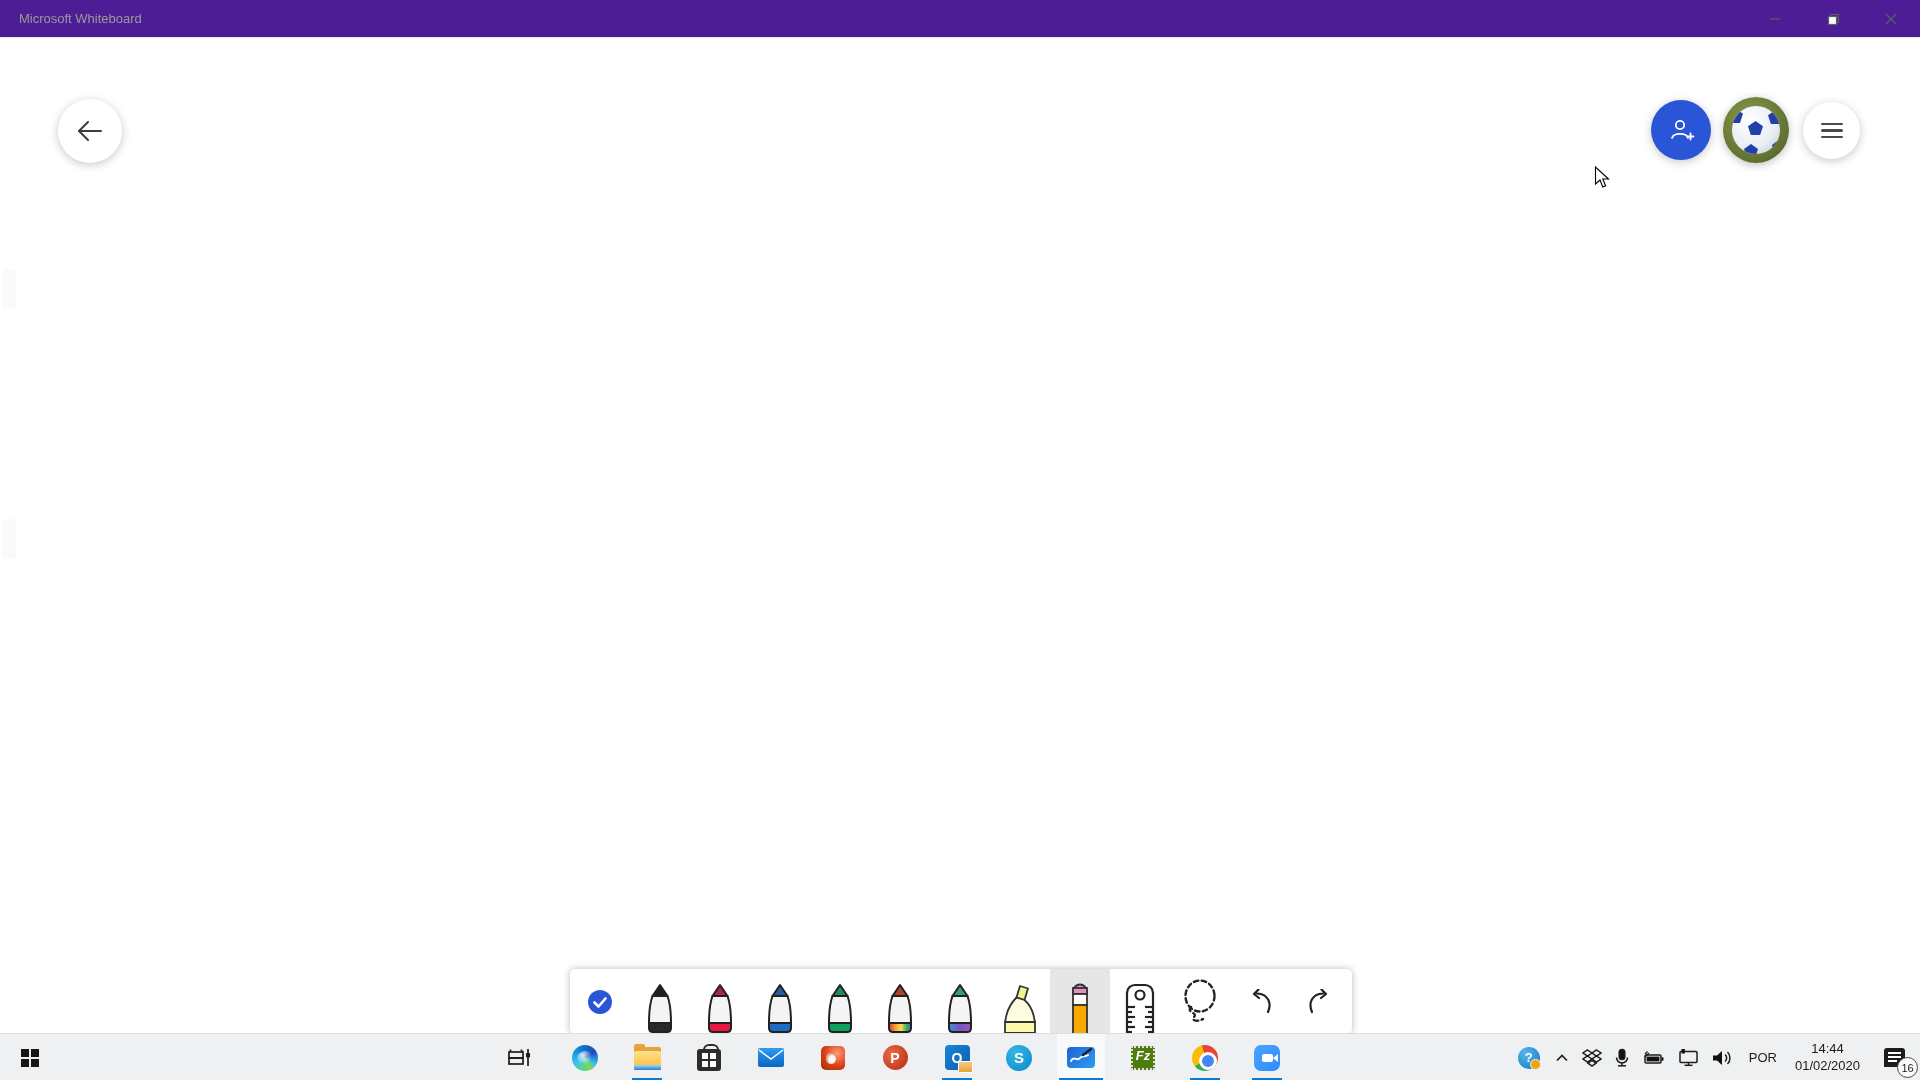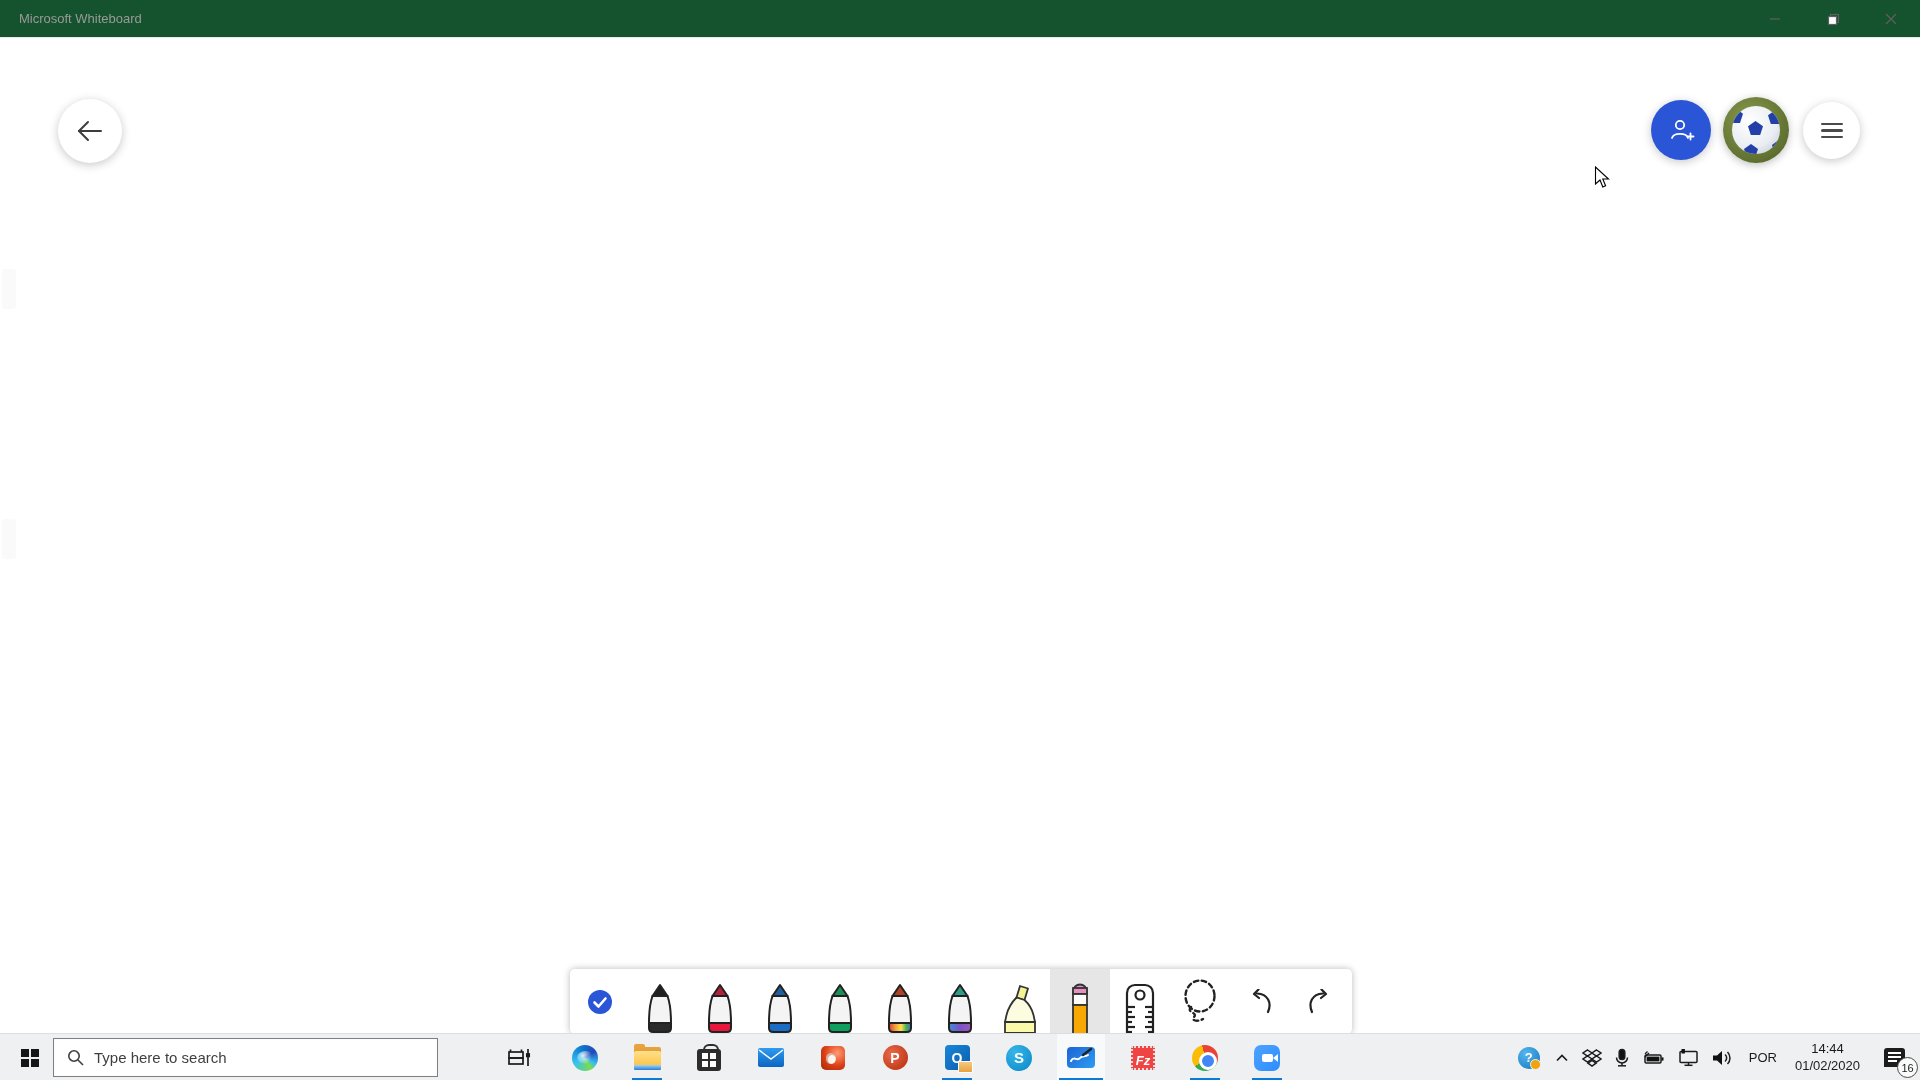--- a/index.html
+++ b/index.html
@@ -1,21 +1,21 @@
 <!DOCTYPE html>
 <html style="--accent: #2b55d7; --underline: #0b7bd7; --taskbar-bg: #eef0f1;"><head>
 <meta charset="utf-8">
 <style>
   * { margin:0; padding:0; box-sizing:border-box; }
   html,body { width:1920px; height:1080px; overflow:hidden; background:#fff;
               font-family:"Liberation Sans", sans-serif; }
 
   
   .titlebar { position:absolute; top:0; left:0; width:1920px; height:38px;
-              background:#14532d; border-bottom:1px solid #e9e9e9; }
+              background:#4c1d95; border-bottom:1px solid #e9e9e9; }
   .titlebar .title { position:absolute; left:19px; top:0; line-height:38px;
               font-size:13px; color:#9a9a9a; }
   .win-controls { position:absolute; right:0; top:0; height:38px; display:flex; }
   .win-btn { width:58px; height:38px; display:flex; align-items:center; justify-content:center; }
   .win-btn svg { stroke:#5f5f5f; fill:none; stroke-width:1.2; }
 
   
   .board-canvas { position:absolute; top:39px; left:0; width:1920px; height:994px; background:#fff; }
   .smudge { position:absolute; background:#888; opacity:.04; border-radius:3px; }
 
@@ -112,23 +112,23 @@
   .ic-outlook { width:25px; height:25px; border-radius:4px;
     background:linear-gradient(135deg,#1a86d9,#0a5dad); color:#fff; font-weight:bold;
     font-size:14px; display:flex; align-items:center; justify-content:center; }
   .ic-outlook::after { content:""; position:absolute; right:-3px; bottom:-3px; width:13px; height:10px;
     background:linear-gradient(#f7c883,#e8a33d); border:1px solid #fff; border-radius:1px; }
   .ic-skype { width:26px; height:26px; border-radius:50%;
     background:radial-gradient(circle at 35% 30%, #35b6e8, #0a87c9); color:#fff; font-weight:bold;
     font-size:15px; display:flex; align-items:center; justify-content:center; }
   .ic-wb { width:28px; height:21px; border-radius:4px;
     background:linear-gradient(135deg,#1f63d6,#2b9cf2); }
-  .ic-fz { width:24px; height:24px; background:#ef4444; border:2px dotted #e9dada;
+  .ic-fz { width:24px; height:24px; background:#4d7c0f; border:2px dotted #e9dada;
     color:#fff; font-weight:bold; font-size:13px; font-style:italic;
-    display:flex; align-items:flex-end; justify-content:center; }
+    display:flex; align-items:flex-start; justify-content:center; }
   .ic-chrome { width:26px; height:26px; border-radius:50%;
     background:conic-gradient(from 110deg, #34a853 0 33%, #fbbc05 33% 66%, #ea4335 66% 100%); }
   .ic-chrome::after { content:""; position:absolute; left:7px; top:7px; width:12px; height:12px;
     background:#4285f4; border:3px solid #fff; border-radius:50%; }
   .ic-zoom { width:26px; height:26px; border-radius:7px;
     background:linear-gradient(135deg,#4ea3ff,#2d8cff); display:flex; align-items:center; justify-content:center; }
   .ic-zoom .cam { width:11px; height:8px; background:#fff; border-radius:2px; position:relative; }
   .ic-zoom .cam::after { content:""; position:absolute; right:-5px; top:0;
     border-top:4px solid transparent; border-bottom:4px solid transparent; border-right:5px solid #fff; }
 
@@ -350,27 +350,20 @@
 
   <div class="start">
     <span class="winlogo">
         <i></i>
         <i></i>
         <i></i>
         <i></i>
       </span>
   </div>
 
-  <div class="searchbox">
-    <svg width="17" height="17" viewBox="0 0 17 17" fill="none" stroke="#3f3f3f" stroke-width="1.6">
-      <circle cx="7" cy="7" r="5.2"></circle>
-        <line x1="11" y1="11" x2="16" y2="16"></line>
-    </svg>
-    <input type="text" readonly="" style="margin-left: 10px;" placeholder="Type here to search">
-  </div>
 
   <div class="taskview">
     <svg width="26" height="24" viewBox="0 0 26 24" fill="none" stroke="#1c1c1c" stroke-width="1.7">
       <rect x="3" y="6" width="14" height="6"></rect>
         <rect x="3" y="12" width="14" height="6"></rect>
       <line x1="4.5" y1="6" x2="4.5" y2="3.5"></line>
         <line x1="15.5" y1="6" x2="15.5" y2="3.5"></line>
       <line x1="22" y1="3" x2="22" y2="20"></line>
         <rect x="20.8" y="8" width="2.4" height="2.4" fill="#1c1c1c"></rect>
     </svg>

